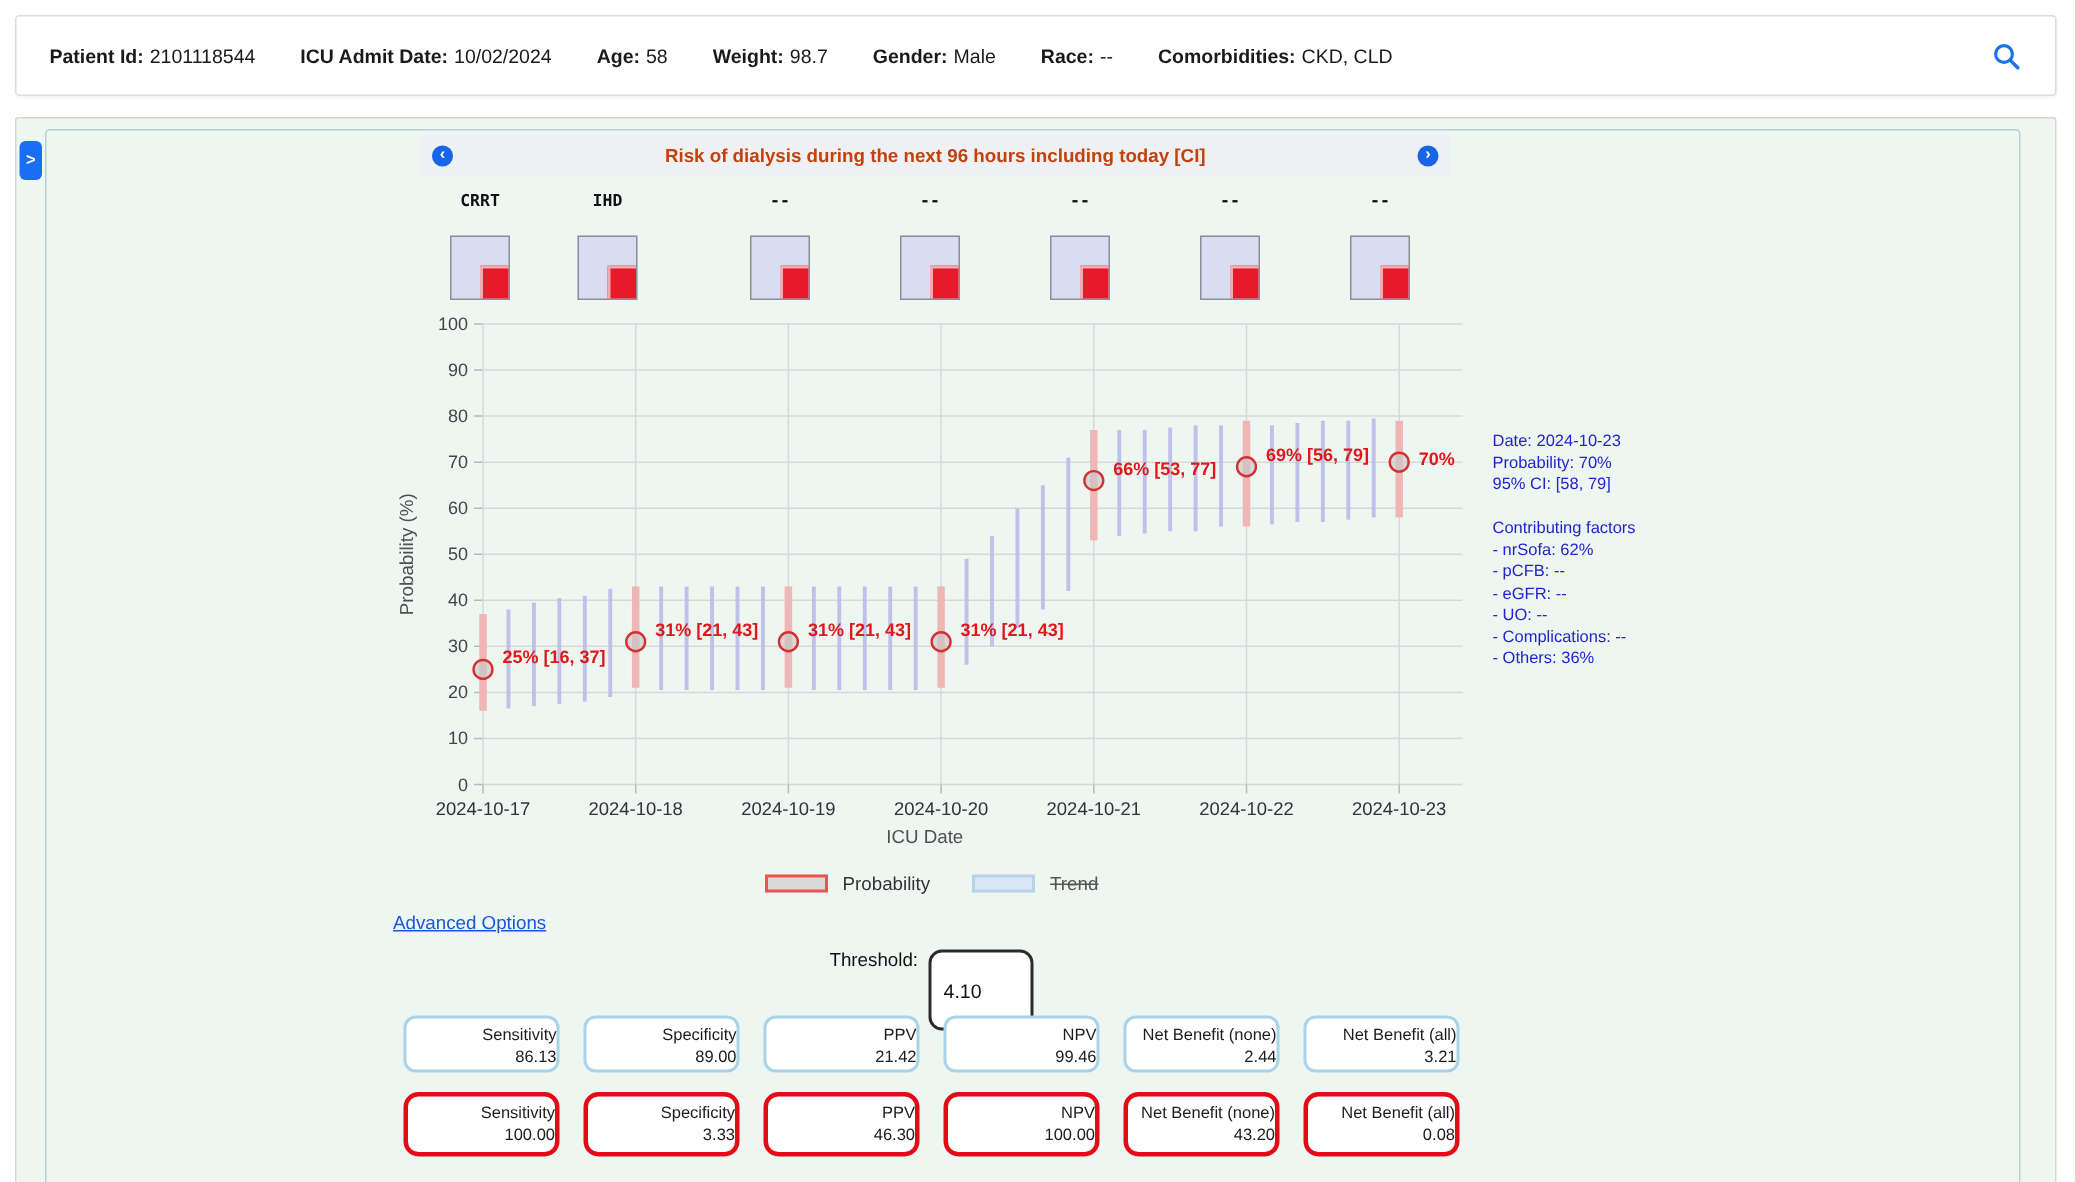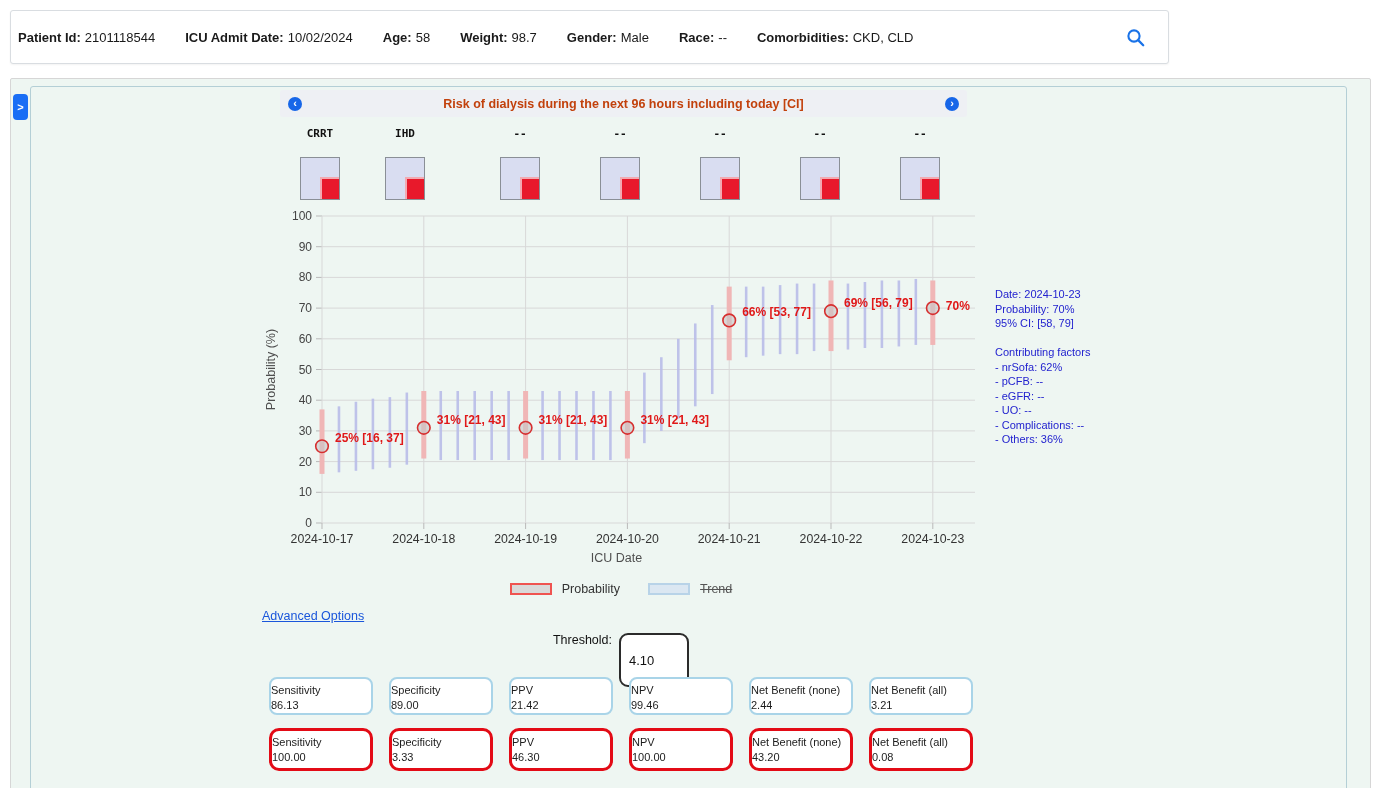--- a/index.html
+++ b/index.html
@@ -4,24 +4,24 @@
 <style>
   html,body{margin:0;padding:0;}
   body{
     width:1383px;height:788px;position:relative;overflow:hidden;
     background:#ffffff;
     font-family:"Liberation Sans", sans-serif;
     -webkit-font-smoothing:antialiased;
   }
   
   .header-bar{
-    position:absolute;left:10px;top:10px;width:1159px;height:54px;
+    position:absolute;left:10px;top:10px;width:1361px;height:54px;
     background:#ffffff;border:1px solid #d9dde1;border-radius:3px;
     box-shadow:0 1px 2px rgba(0,0,0,.05);
-    display:flex;align-items:center;padding-left:7px;box-sizing:border-box;
+    display:flex;align-items:center;padding-left:22px;box-sizing:border-box;
     font-size:13px;color:#1a1a1a;
   }
   .hfield{margin-right:30px;white-space:nowrap;}
   .hfield b{font-weight:bold;margin-right:4px;}
   .search-btn{position:absolute;right:22px;top:17px;width:20px;height:20px;cursor:pointer;}
   
   .outer-panel{
     position:absolute;left:10px;top:78px;width:1359px;height:718px;
     background:#eef6f2;border:1px solid #d6d6d6;border-radius:2px;
   }
@@ -75,21 +75,21 @@
   .threshold-row{position:absolute;left:262px;top:633px;width:718px;display:flex;justify-content:center;gap:7px;font-size:12.5px;color:#111;}
   .threshold-input{
     width:50px;height:22px;border:2px solid #2b2b2b;border-radius:9px;
     font-size:13px;padding:14px 8px;font-family:"Liberation Sans",sans-serif;outline:none;background:#fff;color:#111;
   }
   
   .metrics-row{position:absolute;left:269px;width:704px;display:flex;gap:16px;}
   .metrics-row1{top:677px;}
   .metrics-row2{top:728px;}
   .mbox{
-    width:104px;box-sizing:border-box;background:#ffffff;text-align:left;
+    width:104px;box-sizing:border-box;background:#ffffff;text-align:right;
     font-size:11px;color:#1c1c1c;padding:4px 0 3px 0;
   }
   .mbox .mlabel{line-height:15px;white-space:nowrap;}
   .mbox .mvalue{line-height:15px;}
   .mbox-blue{border:2px solid #a9d4e8;border-radius:8px;height:38px;}
   .mbox-red{border:3px solid #e30b16;border-radius:10px;height:43px;}
 </style>
 </head>
 <body>
 

